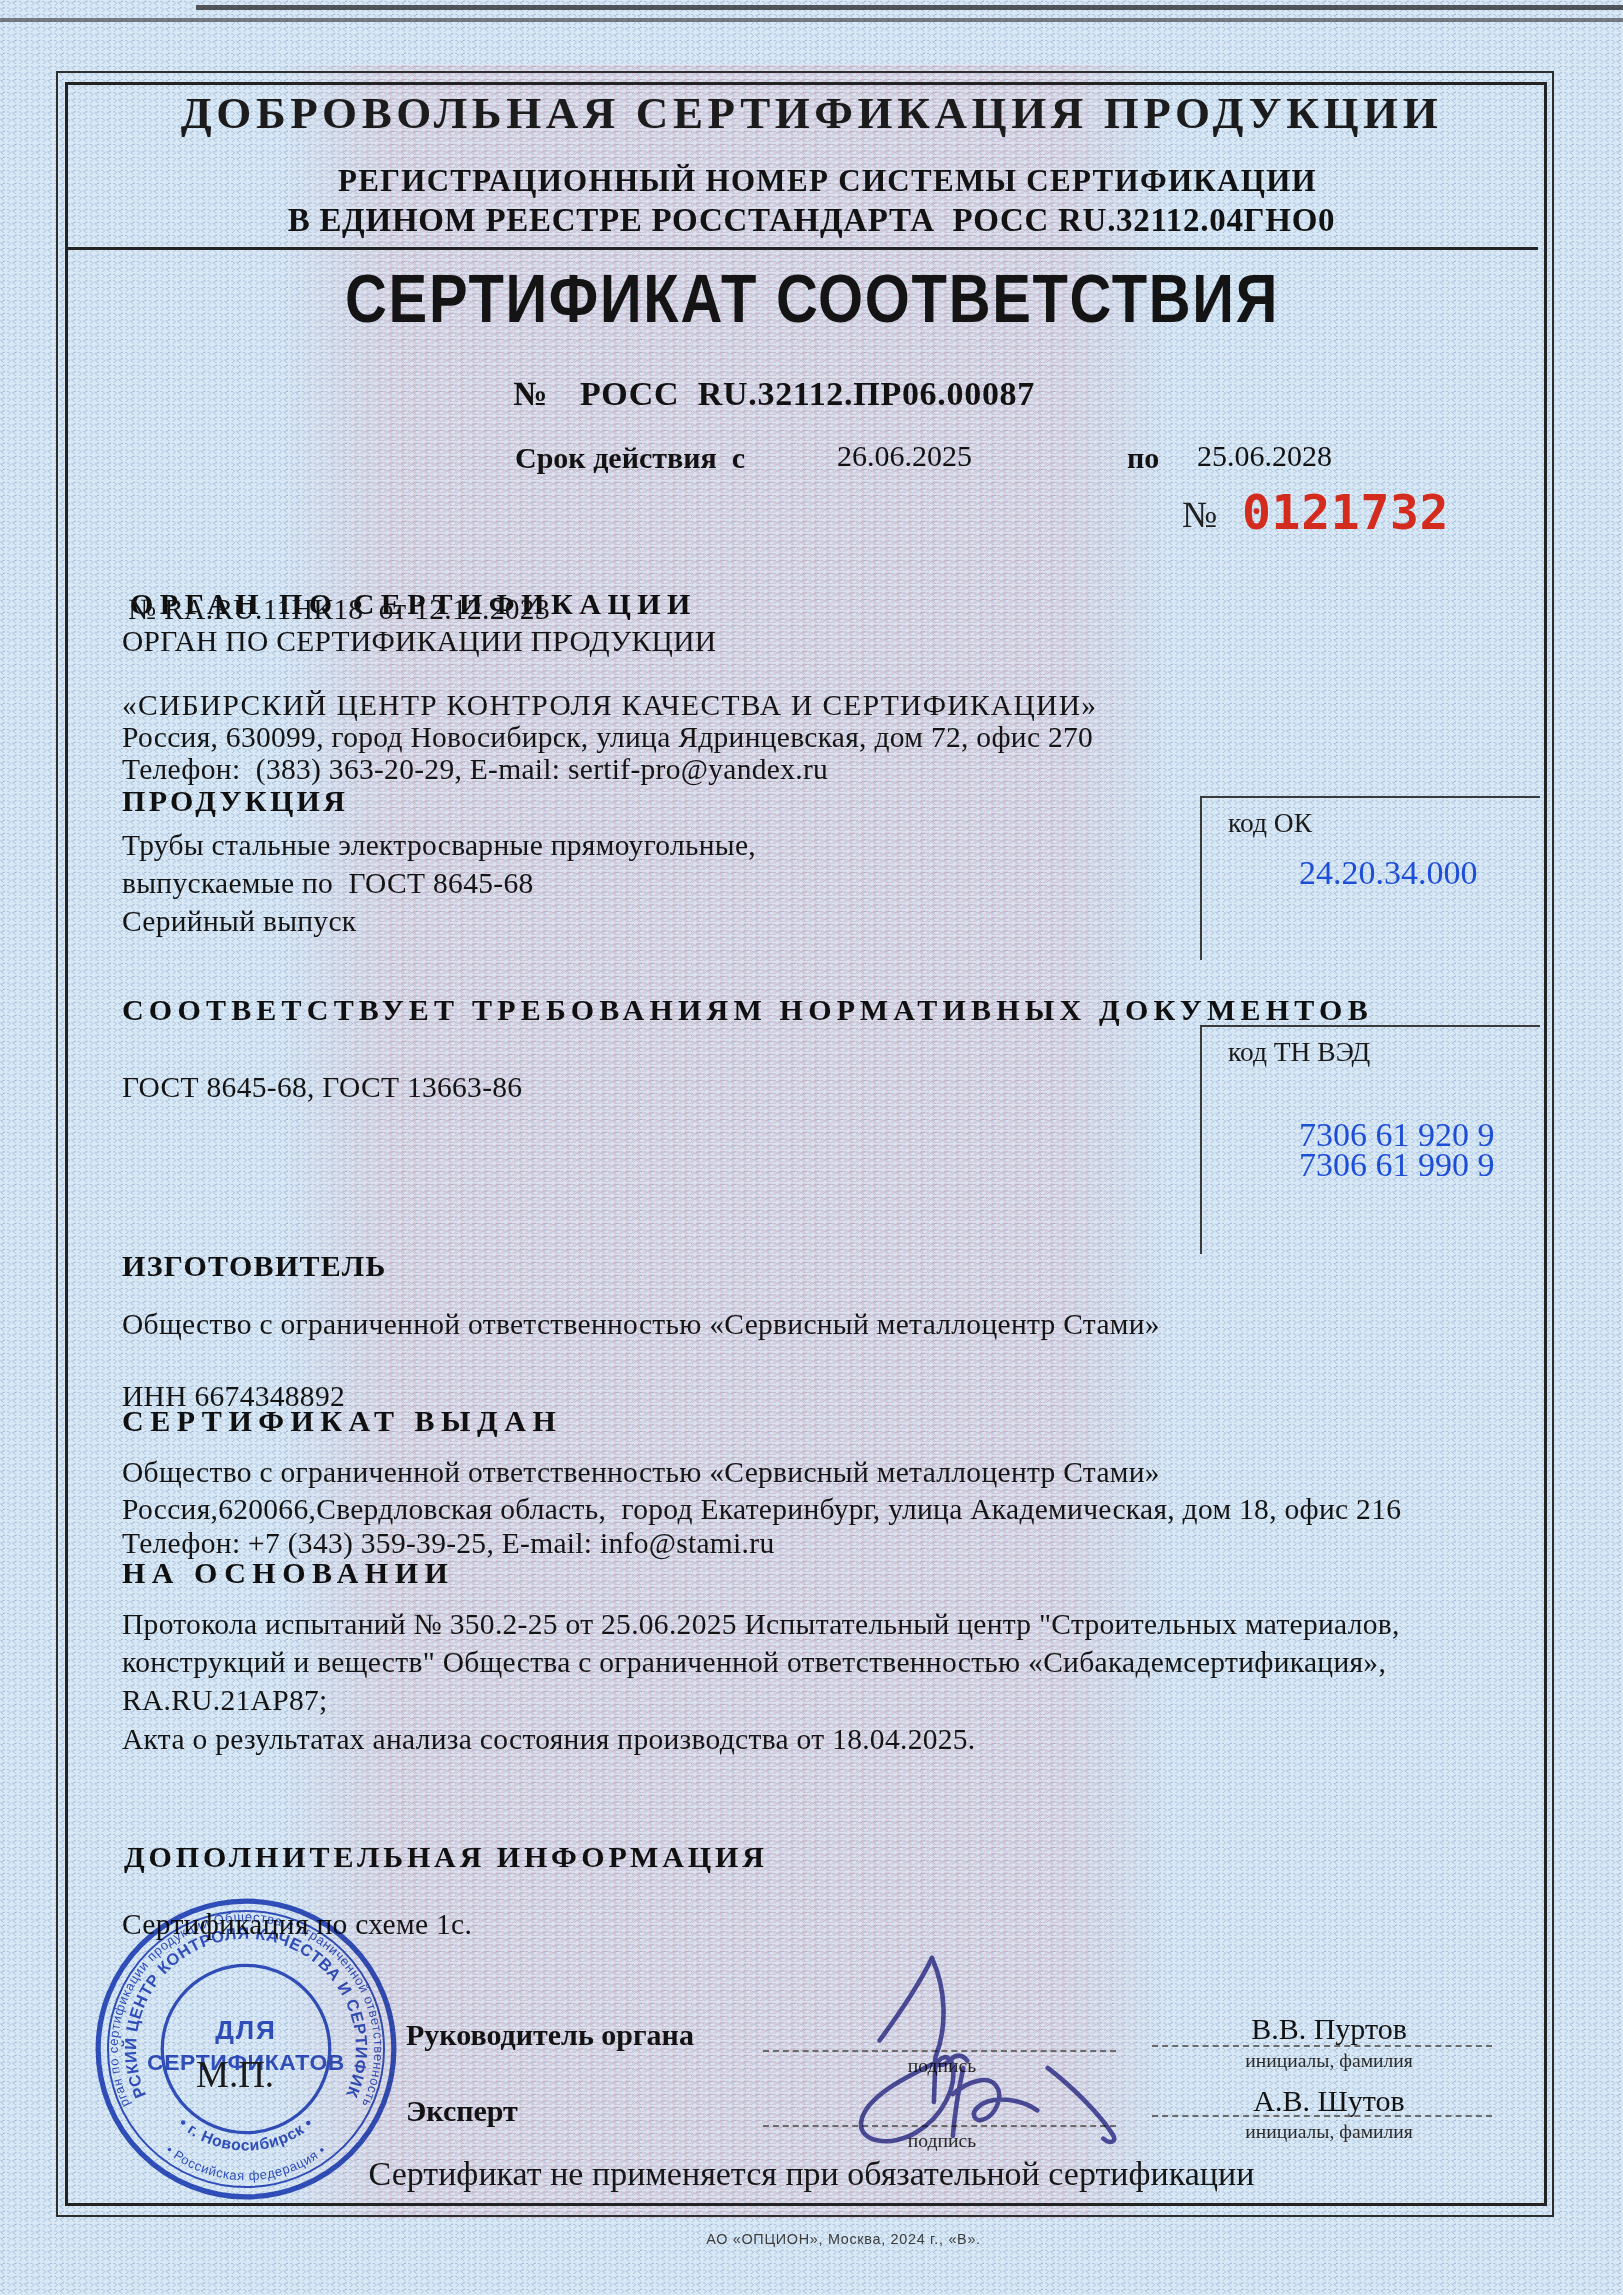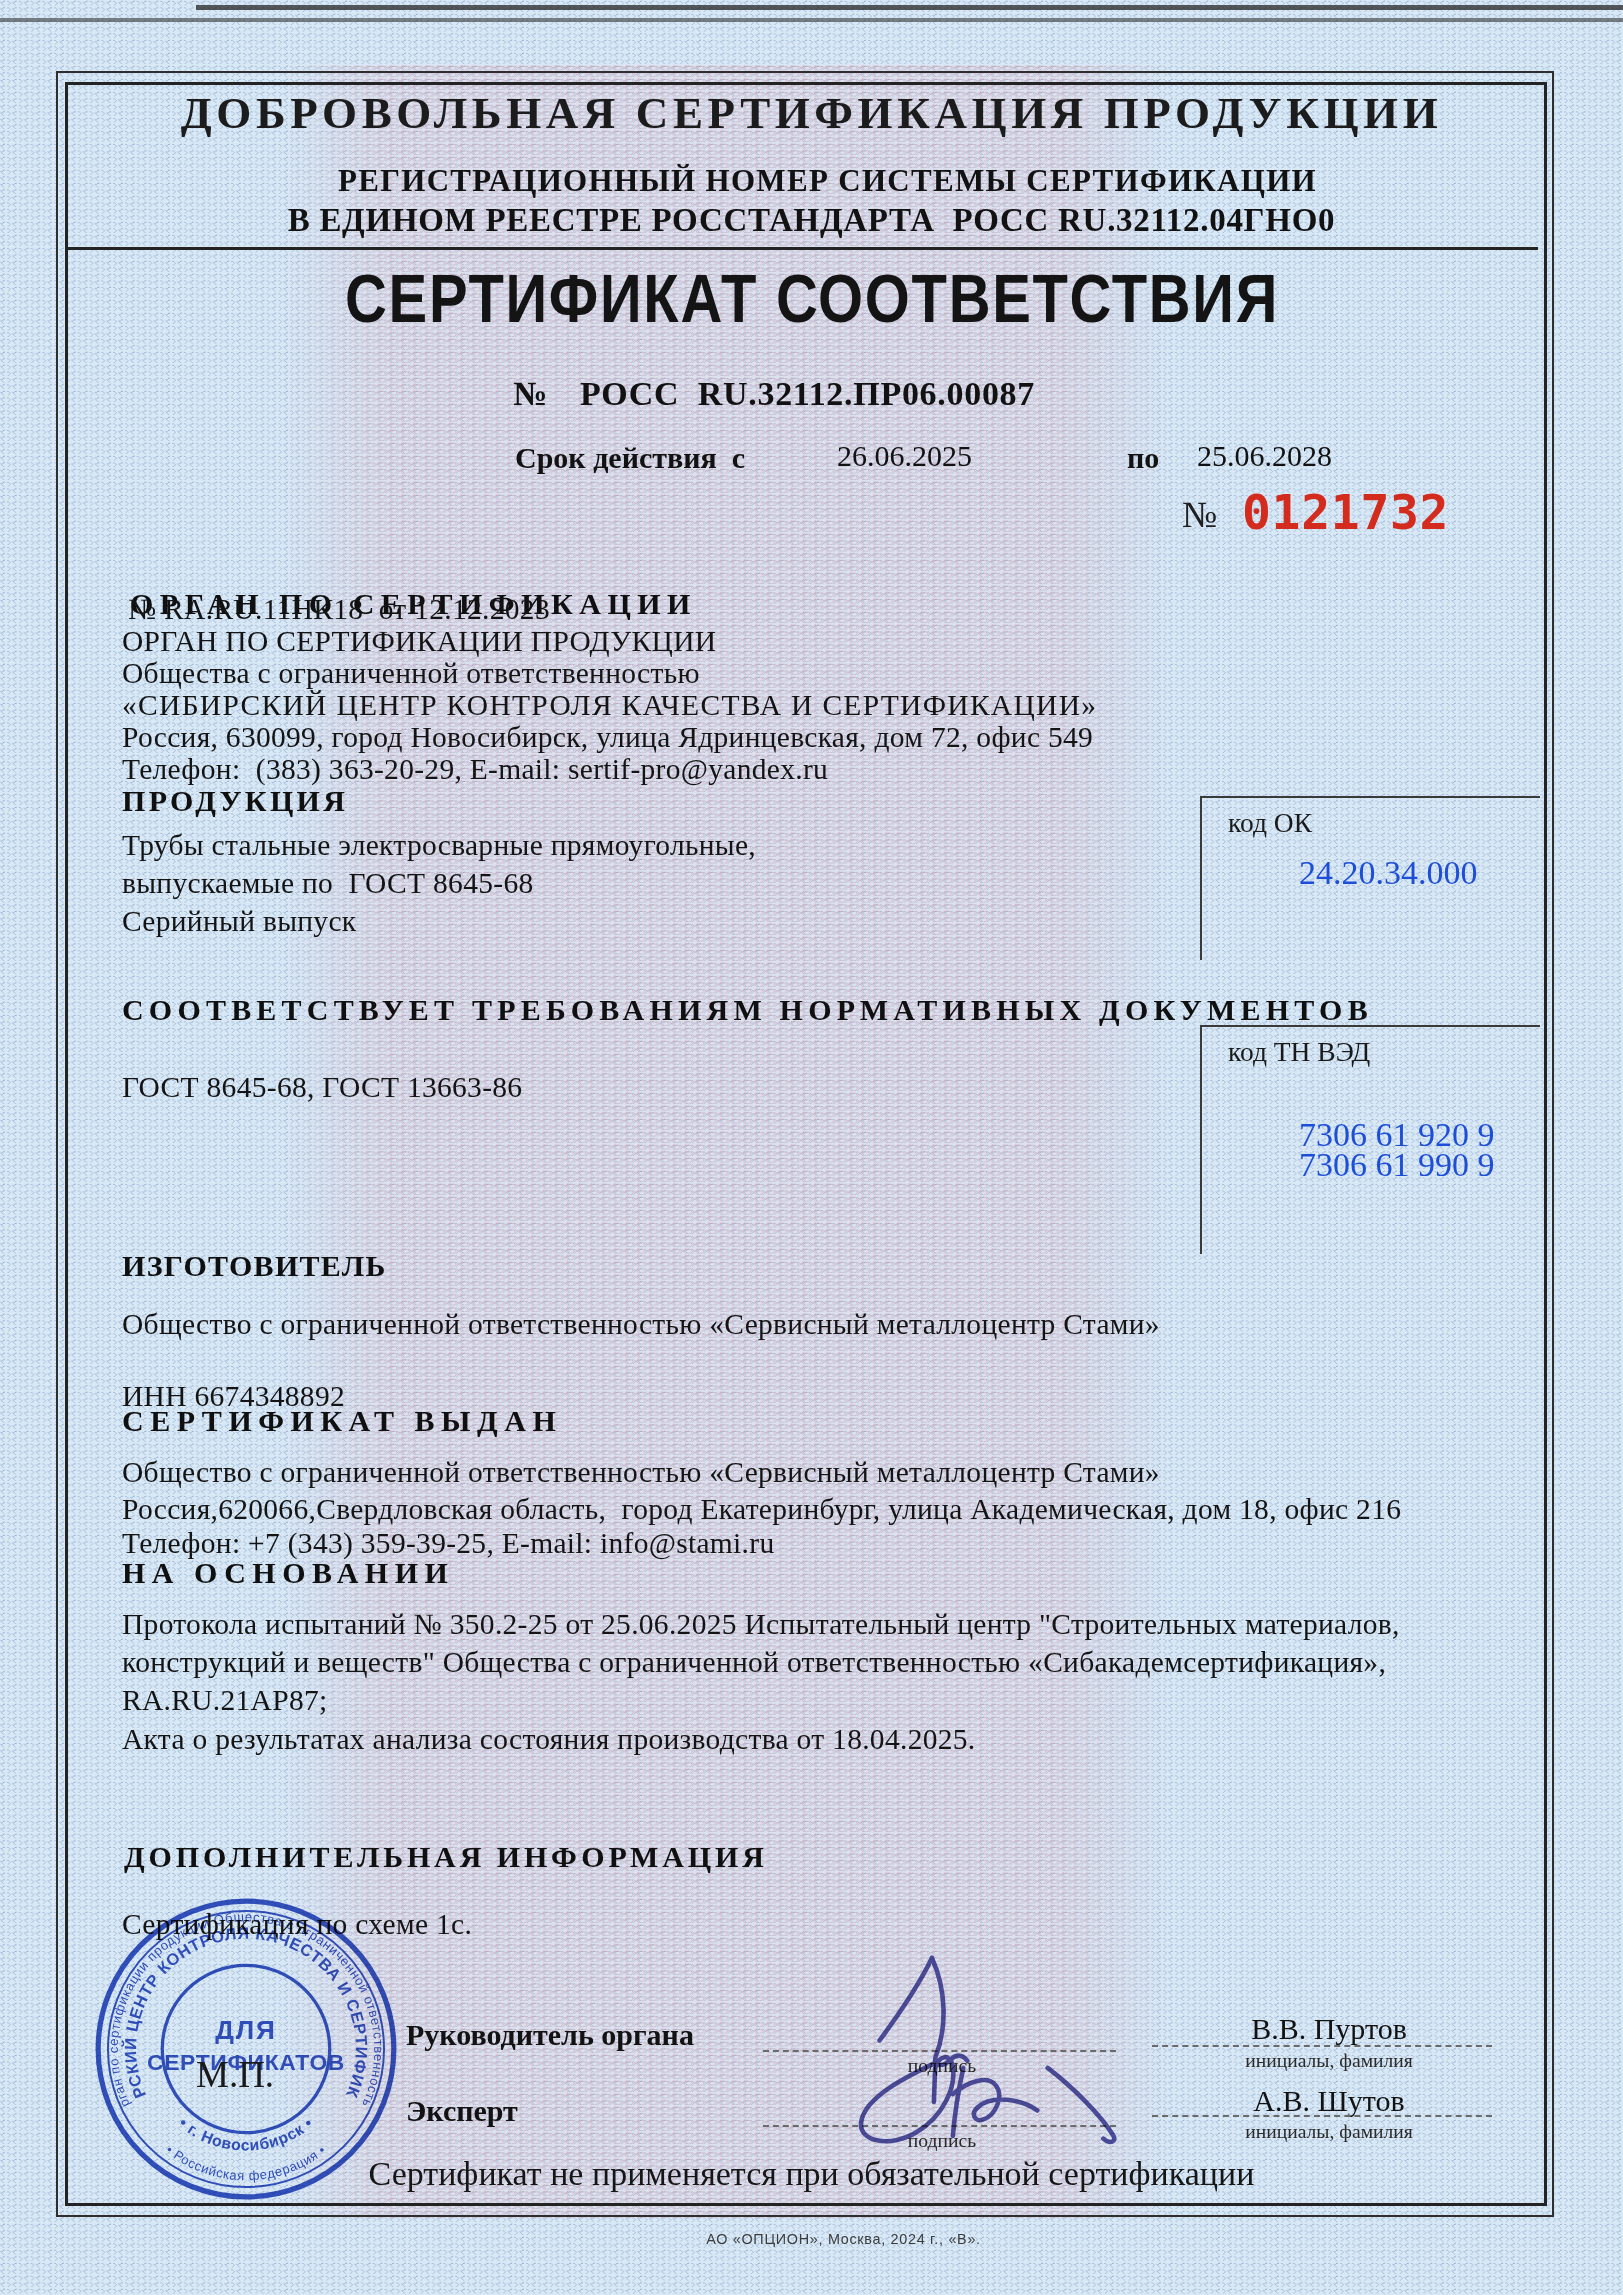--- a/index.html
+++ b/index.html
@@ -80,23 +80,22 @@
   <div class="t valid-from">26.06.2025</div>
   <div class="t valid-po">по</div>
   <div class="t valid-to">25.06.2028</div>
 
   <div class="t blank-no-label">№</div>
   <div class="t blank-no" style="color:#d32b1e;">0121732</div>
 
   <div class="t hdr" style="left:122px;top:588px;letter-spacing:6.5px;margin-left:8px;">ОРГАН ПО СЕРТИФИКАЦИИ</div>
   <div class="t body-line" style="left:128px;top:594px;">№ RA.RU.11НК18  от 12.12.2023</div>
   <div class="t body-line" style="left:122px;top:626px;">ОРГАН ПО СЕРТИФИКАЦИИ ПРОДУКЦИИ</div>
-  <div class="t body-line" style="left:122px;top:658px;">Общества с ограниченной ответственностью</div>
   <div class="t body-line" style="left:122px;top:690px;letter-spacing:1.3px;">«СИБИРСКИЙ ЦЕНТР КОНТРОЛЯ КАЧЕСТВА И СЕРТИФИКАЦИИ»</div>
-  <div class="t body-line" style="left:122px;top:722px;">Россия, 630099, город Новосибирск, улица Ядринцевская, дом 72, офис 549</div>
+  <div class="t body-line" style="left:122px;top:722px;">Россия, 630099, город Новосибирск, улица Ядринцевская, дом 72, офис 270</div>
   <div class="t body-line" style="left:122px;top:754px;">Телефон:  (383) 363-20-29, E-mail: sertif-pro@yandex.ru</div>
 
   <div class="t hdr" style="left:122px;top:785px;letter-spacing:3.3px;">ПРОДУКЦИЯ</div>
   <div class="t body-line" style="left:122px;top:830px;">Трубы стальные электросварные прямоугольные,</div>
   <div class="t body-line" style="left:122px;top:868px;">выпускаемые по  ГОСТ 8645-68</div>
   <div class="t body-line" style="left:122px;top:906px;">Серийный выпуск</div>
 
   <div class="code-line" style="left:1200px;top:796px;width:340px;height:2px;"></div>
   <div class="code-line" style="left:1200px;top:796px;width:2px;height:164px;"></div>
   <div class="t code-label" style="left:1228px;top:808px;">код ОК</div>

